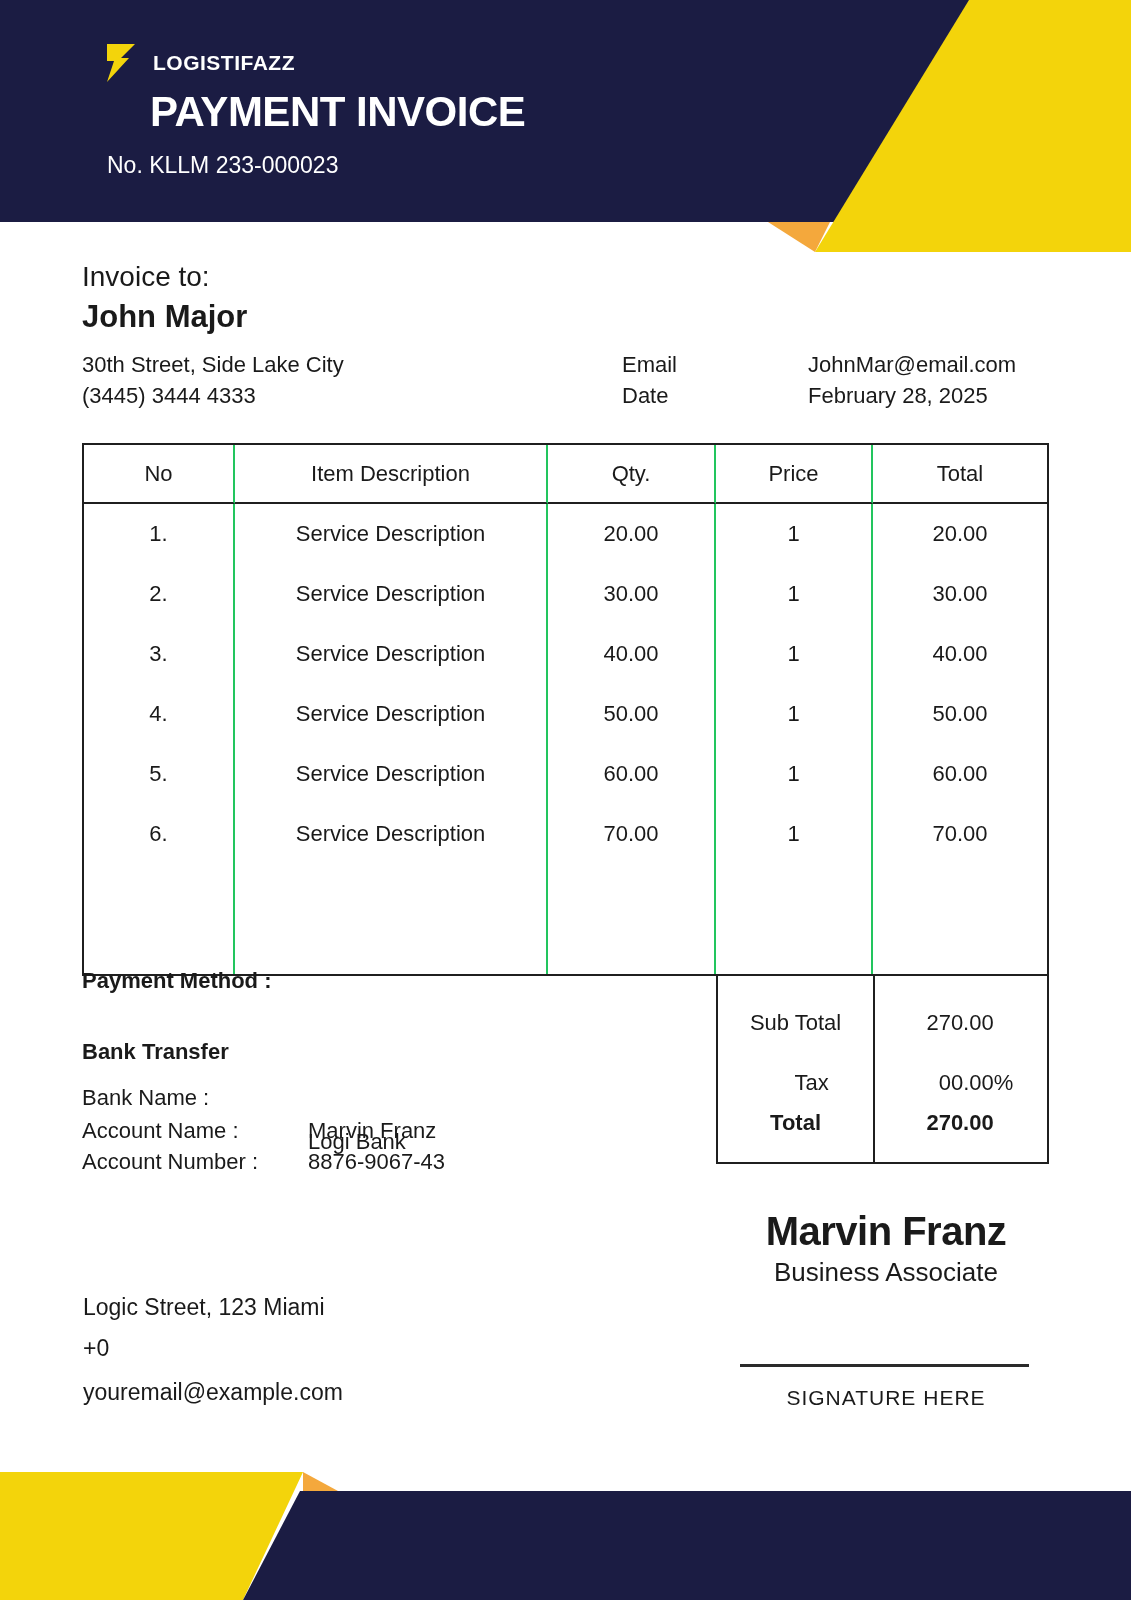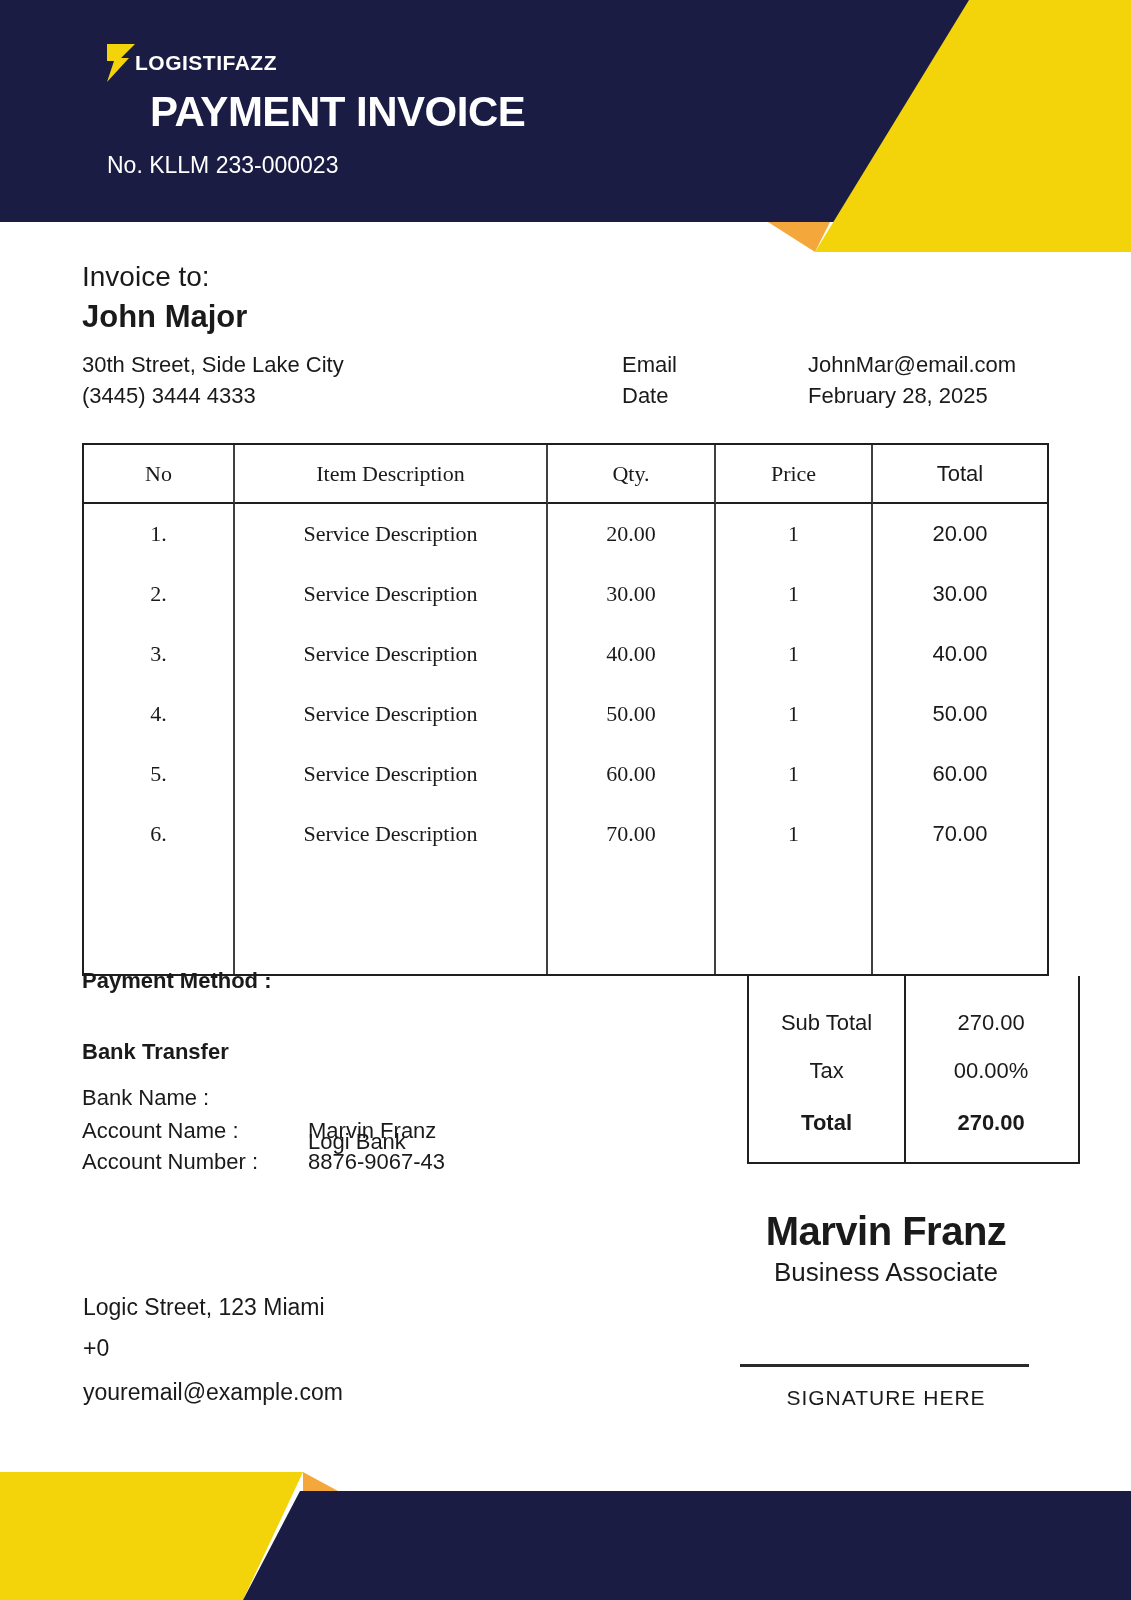--- a/index.html
+++ b/index.html
@@ -6,21 +6,21 @@
   .page {
     position:relative; width:1131px; height:1600px; margin:0 auto;
     background:#ffffff; overflow:hidden;
     font-family:"Liberation Sans","DejaVu Sans",sans-serif;
     color:#1a1a1a;
   }
   .shapes { position:absolute; left:0; top:0; width:1131px; height:1600px; z-index:0; pointer-events:none; }
   .abs { position:absolute; z-index:1; }
 
   
-  .brand-row { left:105px; top:44px; height:38px; display:flex; align-items:center; }
+  .brand-row { left:105px; top:44px; height:38px; display:flex; align-items:center; gap:18px; }
   .brand-name { color:#ffffff; font-size:21px; font-weight:700; letter-spacing:0.5px; }
   .doc-title { left:104px; top:88px; color:#ffffff; font-size:42px; font-weight:700; letter-spacing:-0.5px; white-space:nowrap;margin-left:46px; }
   .doc-no { left:107px; top:152px; color:#ffffff; font-size:23px; font-weight:400; }
 
   
   .invoice-to-label { left:82px; top:261px; font-size:28px; }
   .client-name { left:82px; top:299px; font-size:31px; font-weight:700; }
   .meta { font-size:22px; line-height:31px; }
   .addr-block { left:82px; top:349px; }
   .meta-labels { left:622px; top:349px; }
@@ -28,27 +28,27 @@
 
   
   .inv-table {
     left:82px; top:443px; width:967px; height:533px;
     display:grid; box-sizing:border-box;
     grid-template-columns:151px 313px 168px 157px 174px;
     grid-template-rows:59px 60px 60px 60px 60px 60px 60px 1fr;
     border:2px solid #1f1f1f; background:#fff;
   }
   .cell { display:flex; align-items:center; justify-content:center; font-size:22px; }
-  .cell.v { border-right:2px solid #404040;font-family:Liberation Serif, serif; }
+  .cell.v { border-right:2px solid #22c55e; }
   .th { border-bottom:2px solid #1f1f1f; }
 
   
   .totals-box {
     left:716px; top:976px; width:333px; height:188px; box-sizing:border-box;
-    border:2px solid #1f1f1f; border-top:none; background:#fff;margin-left:31px;
+    border:2px solid #1f1f1f; border-top:none; background:#fff;
   }
   .tot-divider { position:absolute; left:155px; top:0; bottom:0; width:2px; background:#1f1f1f; }
   .tot-row { position:absolute; left:0; width:100%; height:28px; display:flex; }
   .tot-label { width:157px; display:flex; align-items:center; justify-content:center; font-size:22px; }
   .tot-value { width:176px; display:flex; align-items:center; justify-content:center; font-size:22px; }
   .bold { font-weight:700; }
 
   
   .pay-line { left:82px; font-size:22px; line-height:28px; }
   .pay-value { left:308px; font-size:22px; line-height:28px; }
@@ -149,21 +149,21 @@
     <div class="cell v"></div>
     <div class="cell"></div>
   </div>
 
   <div class="abs totals-box">
     <div class="tot-divider"></div>
     <div class="tot-row" style="top:33px;">
       <div class="tot-label">Sub Total</div>
       <div class="tot-value">270.00</div>
     </div>
-    <div class="tot-row" style="top:81px;">
+    <div class="tot-row" style="top:93px;padding-left:16px;">
       <div class="tot-label">Tax</div>
       <div class="tot-value">00.00%</div>
     </div>
     <div class="tot-row" style="top:133px;">
       <div class="tot-label bold">Total</div>
       <div class="tot-value bold">270.00</div>
     </div>
   </div>
 
   <div class="abs pay-line bold" style="top:958px;margin-top:9px;">Payment Method :</div>

